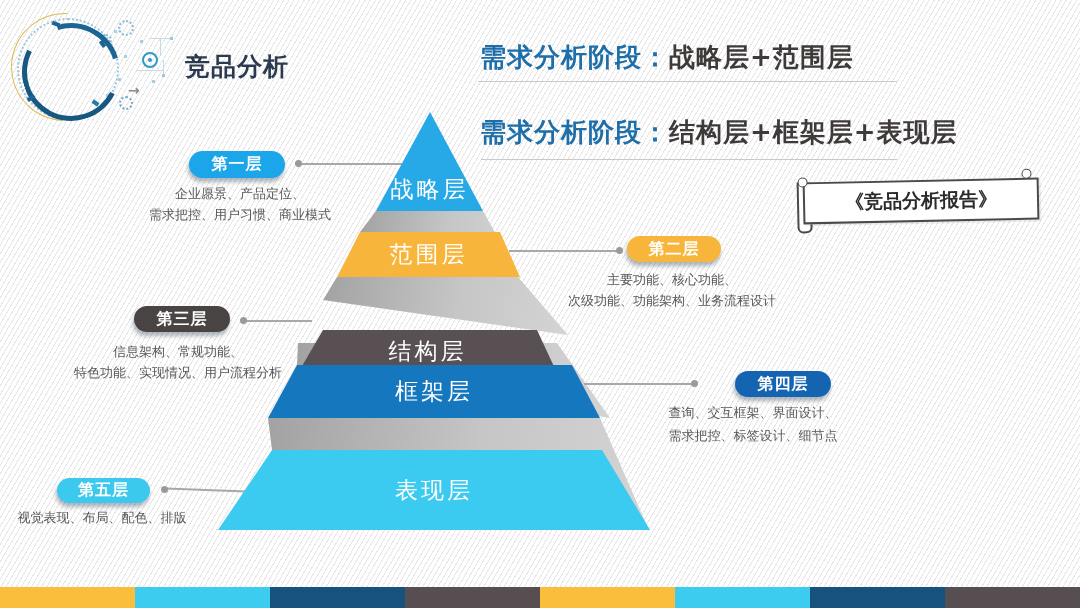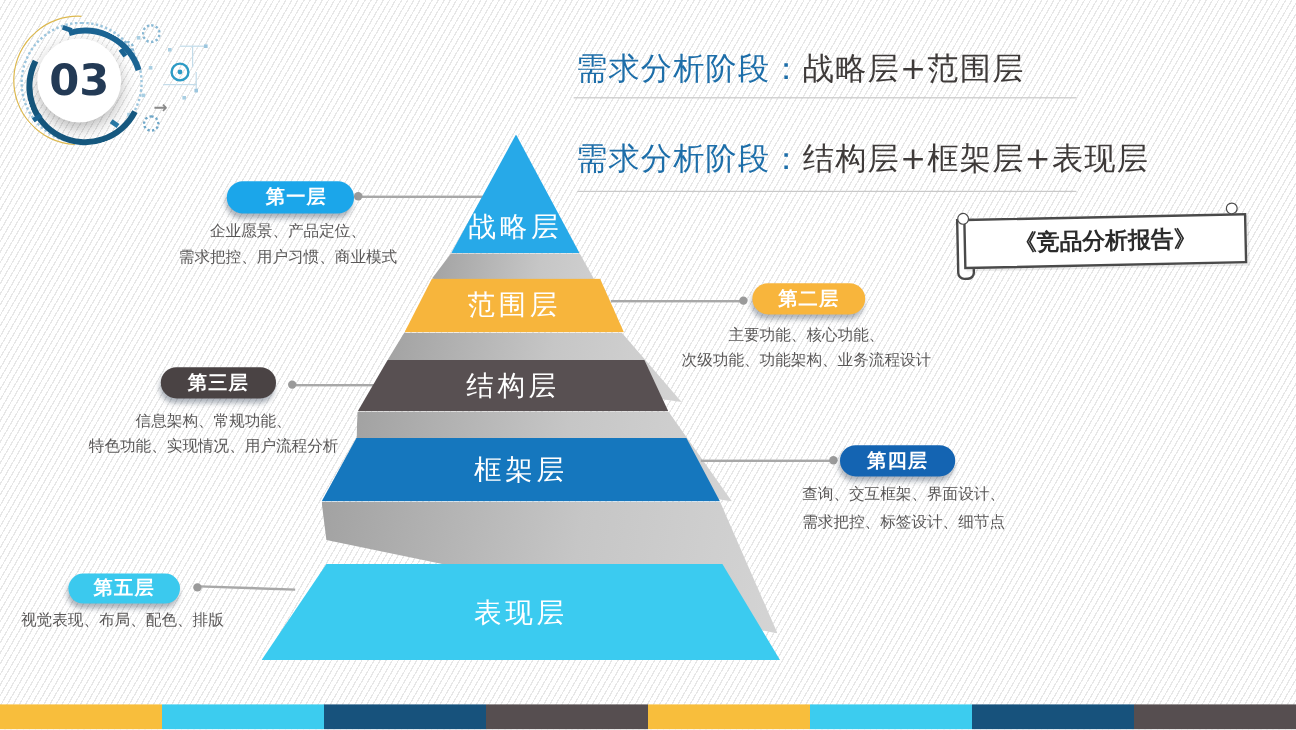--- a/index.html
+++ b/index.html
@@ -26,21 +26,21 @@
   .gear{border:2px dotted #88b8d4;border-radius:50%;z-index:4;}
   .target{left:142px;top:52px;width:12px;height:12px;border:2px solid #2d9bc5;border-radius:50%;z-index:4;
     display:flex;align-items:center;justify-content:center;}
   .target i{width:4px;height:4px;border-radius:50%;background:#2d9bc5;}
   .arrow-glyph{left:128px;top:82px;color:#8a8a8a;font-size:14px;font-weight:bold;z-index:4;}
   .circuit{background:#c3dcea;z-index:3;}
   .circuit-node{background:#9cc6de;width:3px;height:3px;z-index:3;}
   .slide-title{left:185px;top:50px;font-size:25px;font-weight:bold;letter-spacing:1px;color:#2b3a50;z-index:6;white-space:nowrap;}
 
   
-  .h-row{left:480px;white-space:nowrap;font-weight:normal;font-size:26px;letter-spacing:1px;z-index:5;}
+  .h-row{left:480px;white-space:nowrap;font-weight:bold;font-size:26px;letter-spacing:1px;z-index:5;}
   .h-row .content{color:#3e3a39;}
   .h-rule{height:1px;background:#c9c9c9;z-index:5;}
 
   
   .banner{left:793px;top:171px;width:248px;height:58px;transform:rotate(-1.2deg);z-index:6;}
   .banner-main{position:absolute;left:10px;top:9px;right:2px;height:38px;background:#fff;border:2px solid #4a4a4a;
     display:flex;align-items:center;justify-content:center;font-size:19px;font-weight:bold;color:#2b2b2b;
     box-shadow:2px 2px 0 rgba(0,0,0,.07);white-space:nowrap;}
   .banner-roll{position:absolute;left:4px;top:9px;width:11px;height:47px;background:#fff;border:2px solid #4a4a4a;border-radius:0 0 6px 6px;}
   .knob{position:absolute;width:8px;height:8px;border:1.5px solid #4a4a4a;border-radius:50%;background:#fff;}
@@ -64,21 +64,21 @@
 
   
   .conn{height:2px;background:#a8a8a8;z-index:1;}
   .dot{width:7px;height:7px;border-radius:50%;background:#9a9a9a;z-index:2;}
   .badge{border-radius:14px;color:#fff;font-weight:bold;font-size:16px;letter-spacing:1px;
     display:flex;align-items:center;justify-content:center;z-index:3;
     box-shadow:-1px 4px 4px rgba(30,45,70,.35);white-space:nowrap;}
   #b1{left:189px;top:151px;width:96px;height:27px;}
   #b2{left:627px;top:236px;width:94px;height:26px;}
   #b3{left:134px;top:306px;width:96px;height:26px;}
-  #b4{left:700px;top:371px;width:96px;height:26px;}
+  #b4{left:735px;top:371px;width:96px;height:26px;}
   #b5{left:57px;top:478px;width:93px;height:25px;}
   .desc{color:#595757;font-size:13px;line-height:21px;text-align:center;z-index:2;}
   .desc span{display:block;white-space:nowrap;}
   #t1{left:110px;top:183px;width:260px;}
   #t2{left:552px;top:269px;width:240px;}
   #t3{left:55px;top:341px;width:246px;}
   #t4{left:638px;top:401px;width:230px;line-height:23px;}
   #t5{left:0px;top:507px;width:204px;}
 
   
@@ -110,21 +110,21 @@
   <div class="abs target">
       <i></i>
     </div>
   <div class="abs arrow-glyph">→</div>
   <div class="abs circuit" style="left:150px;top:38px;width:22px;height:1px;"></div>
   <div class="abs circuit" style="left:160px;top:38px;width:1px;height:18px;"></div>
   <div class="abs circuit" style="left:136px;top:70px;width:28px;height:1px;"></div>
   <div class="abs circuit" style="left:163px;top:60px;width:1px;height:16px;"></div>
   <div class="abs circuit-node" style="left:170px;top:37px;"></div>
   <div class="abs circuit-node" style="left:162px;top:74px;"></div>
-  <div class="abs num-circle">03</div>
+  <div class="abs slide-title" style="color:#2b3a50;" title="竞品分析">竞品分析</div>
 
   <div class="abs h-row" style="top:40px;">
     <span class="prefix" style="color: rgb(29, 110, 169);">需求分析阶段：</span><span class="content" style="color: rgb(62, 58, 57);">战略层+范围层</span>
   </div>
   <div class="abs h-rule" style="left:478px;top:81px;width:419px;"></div>
   <div class="abs h-row" style="top:115px;">
     <span class="prefix" style="color: rgb(29, 110, 169);">需求分析阶段：</span><span class="content" style="color: rgb(62, 58, 57);">结构层+框架层+表现层</span>
   </div>
   <div class="abs h-rule" style="left:481px;top:159px;width:416px;"></div>
 
@@ -139,42 +139,42 @@
   <div class="abs shadow" id="s2"></div>
   <div class="abs shadow" id="s3"></div>
   <div class="abs shadow" id="s4"></div>
 
   <div class="abs layer" id="l1" style="background: rgb(39, 169, 232);">
     <span class="layer-label">战略层</span>
   </div>
   <div class="abs layer" id="l2" style="background: rgb(247, 181, 60);">
     <span class="layer-label">范围层</span>
   </div>
-  <div class="abs layer" id="l3" style="background: rgb(88, 80, 82);">
+  <div class="abs layer" id="l3" style="background: rgb(88, 80, 82); margin-top: 30px;">
     <span class="layer-label">结构层</span>
   </div>
   <div class="abs layer" id="l4" style="background: rgb(21, 119, 190);">
     <span class="layer-label">框架层</span>
   </div>
-  <div class="abs layer" id="l5" style="background: rgb(59, 203, 240); margin-top: 20px;">
+  <div class="abs layer" id="l5" style="background: rgb(59, 203, 240);">
     <span class="layer-label">表现层</span>
   </div>
 
   <div class="abs conn" style="left:300px;top:163px;width:104px;"></div>
   <div class="abs dot" style="left:295px;top:160px;"></div>
   <div class="abs conn" style="left:509px;top:250px;width:110px;"></div>
   <div class="abs dot" style="left:616px;top:247px;"></div>
   <div class="abs conn" style="left:246px;top:320px;width:66px;"></div>
   <div class="abs dot" style="left:240px;top:317px;"></div>
   <div class="abs conn" style="left:584px;top:383px;width:110px;"></div>
   <div class="abs dot" style="left:691px;top:380px;"></div>
   <div class="abs conn" style="left:166px;top:489px;width:80px;transform:rotate(2deg);"></div>
   <div class="abs dot" style="left:161px;top:486px;"></div>
 
-  <div class="abs badge" id="b1" style="background: rgb(27, 166, 234); padding-left: 10px;">第一层</div>
+  <div class="abs badge" id="b1" style="background: rgb(27, 166, 234);">第一层</div>
   <div class="abs badge" id="b2" style="background: rgb(248, 181, 60);">第二层</div>
   <div class="abs badge" id="b3" style="background: rgb(74, 67, 68);">第三层</div>
   <div class="abs badge" id="b4" style="background: rgb(20, 100, 178);">第四层</div>
   <div class="abs badge" id="b5" style="background: rgb(59, 201, 238);">第五层</div>
 
   <div class="abs desc" id="t1">
     <span>企业愿景、产品定位、</span>
     <span>需求把控、用户习惯、商业模式</span>
   </div>
   <div class="abs desc" id="t2">

